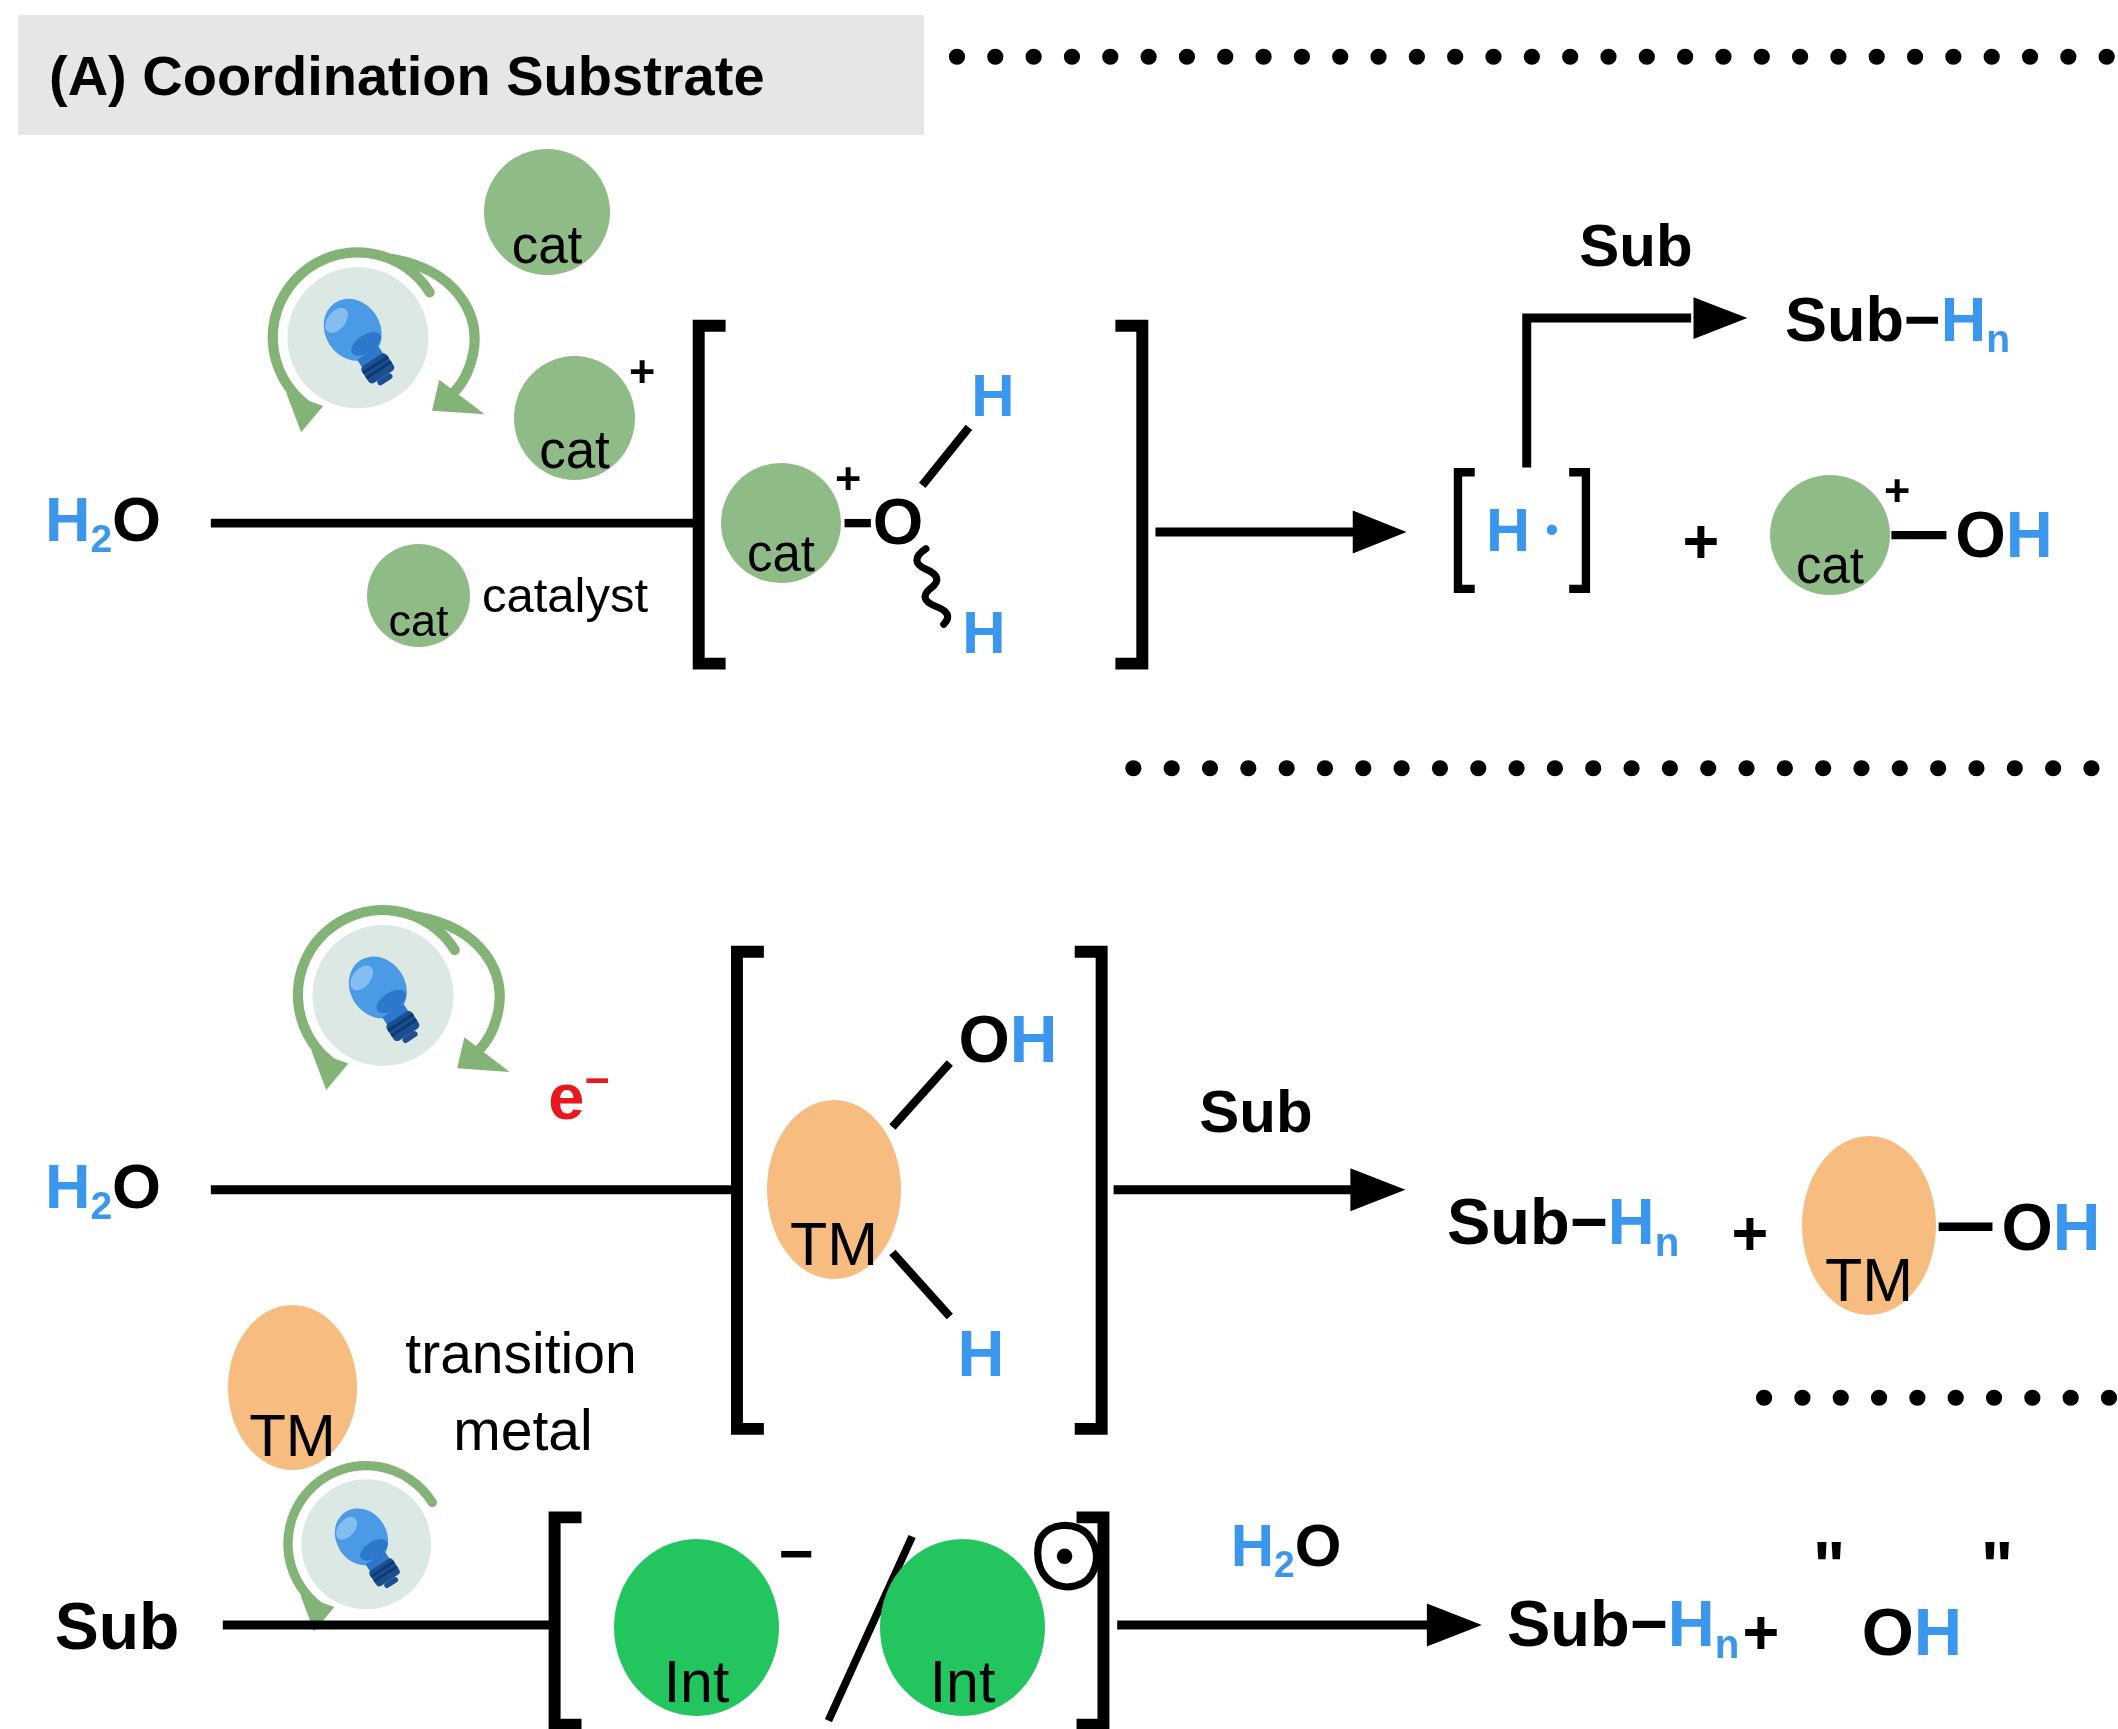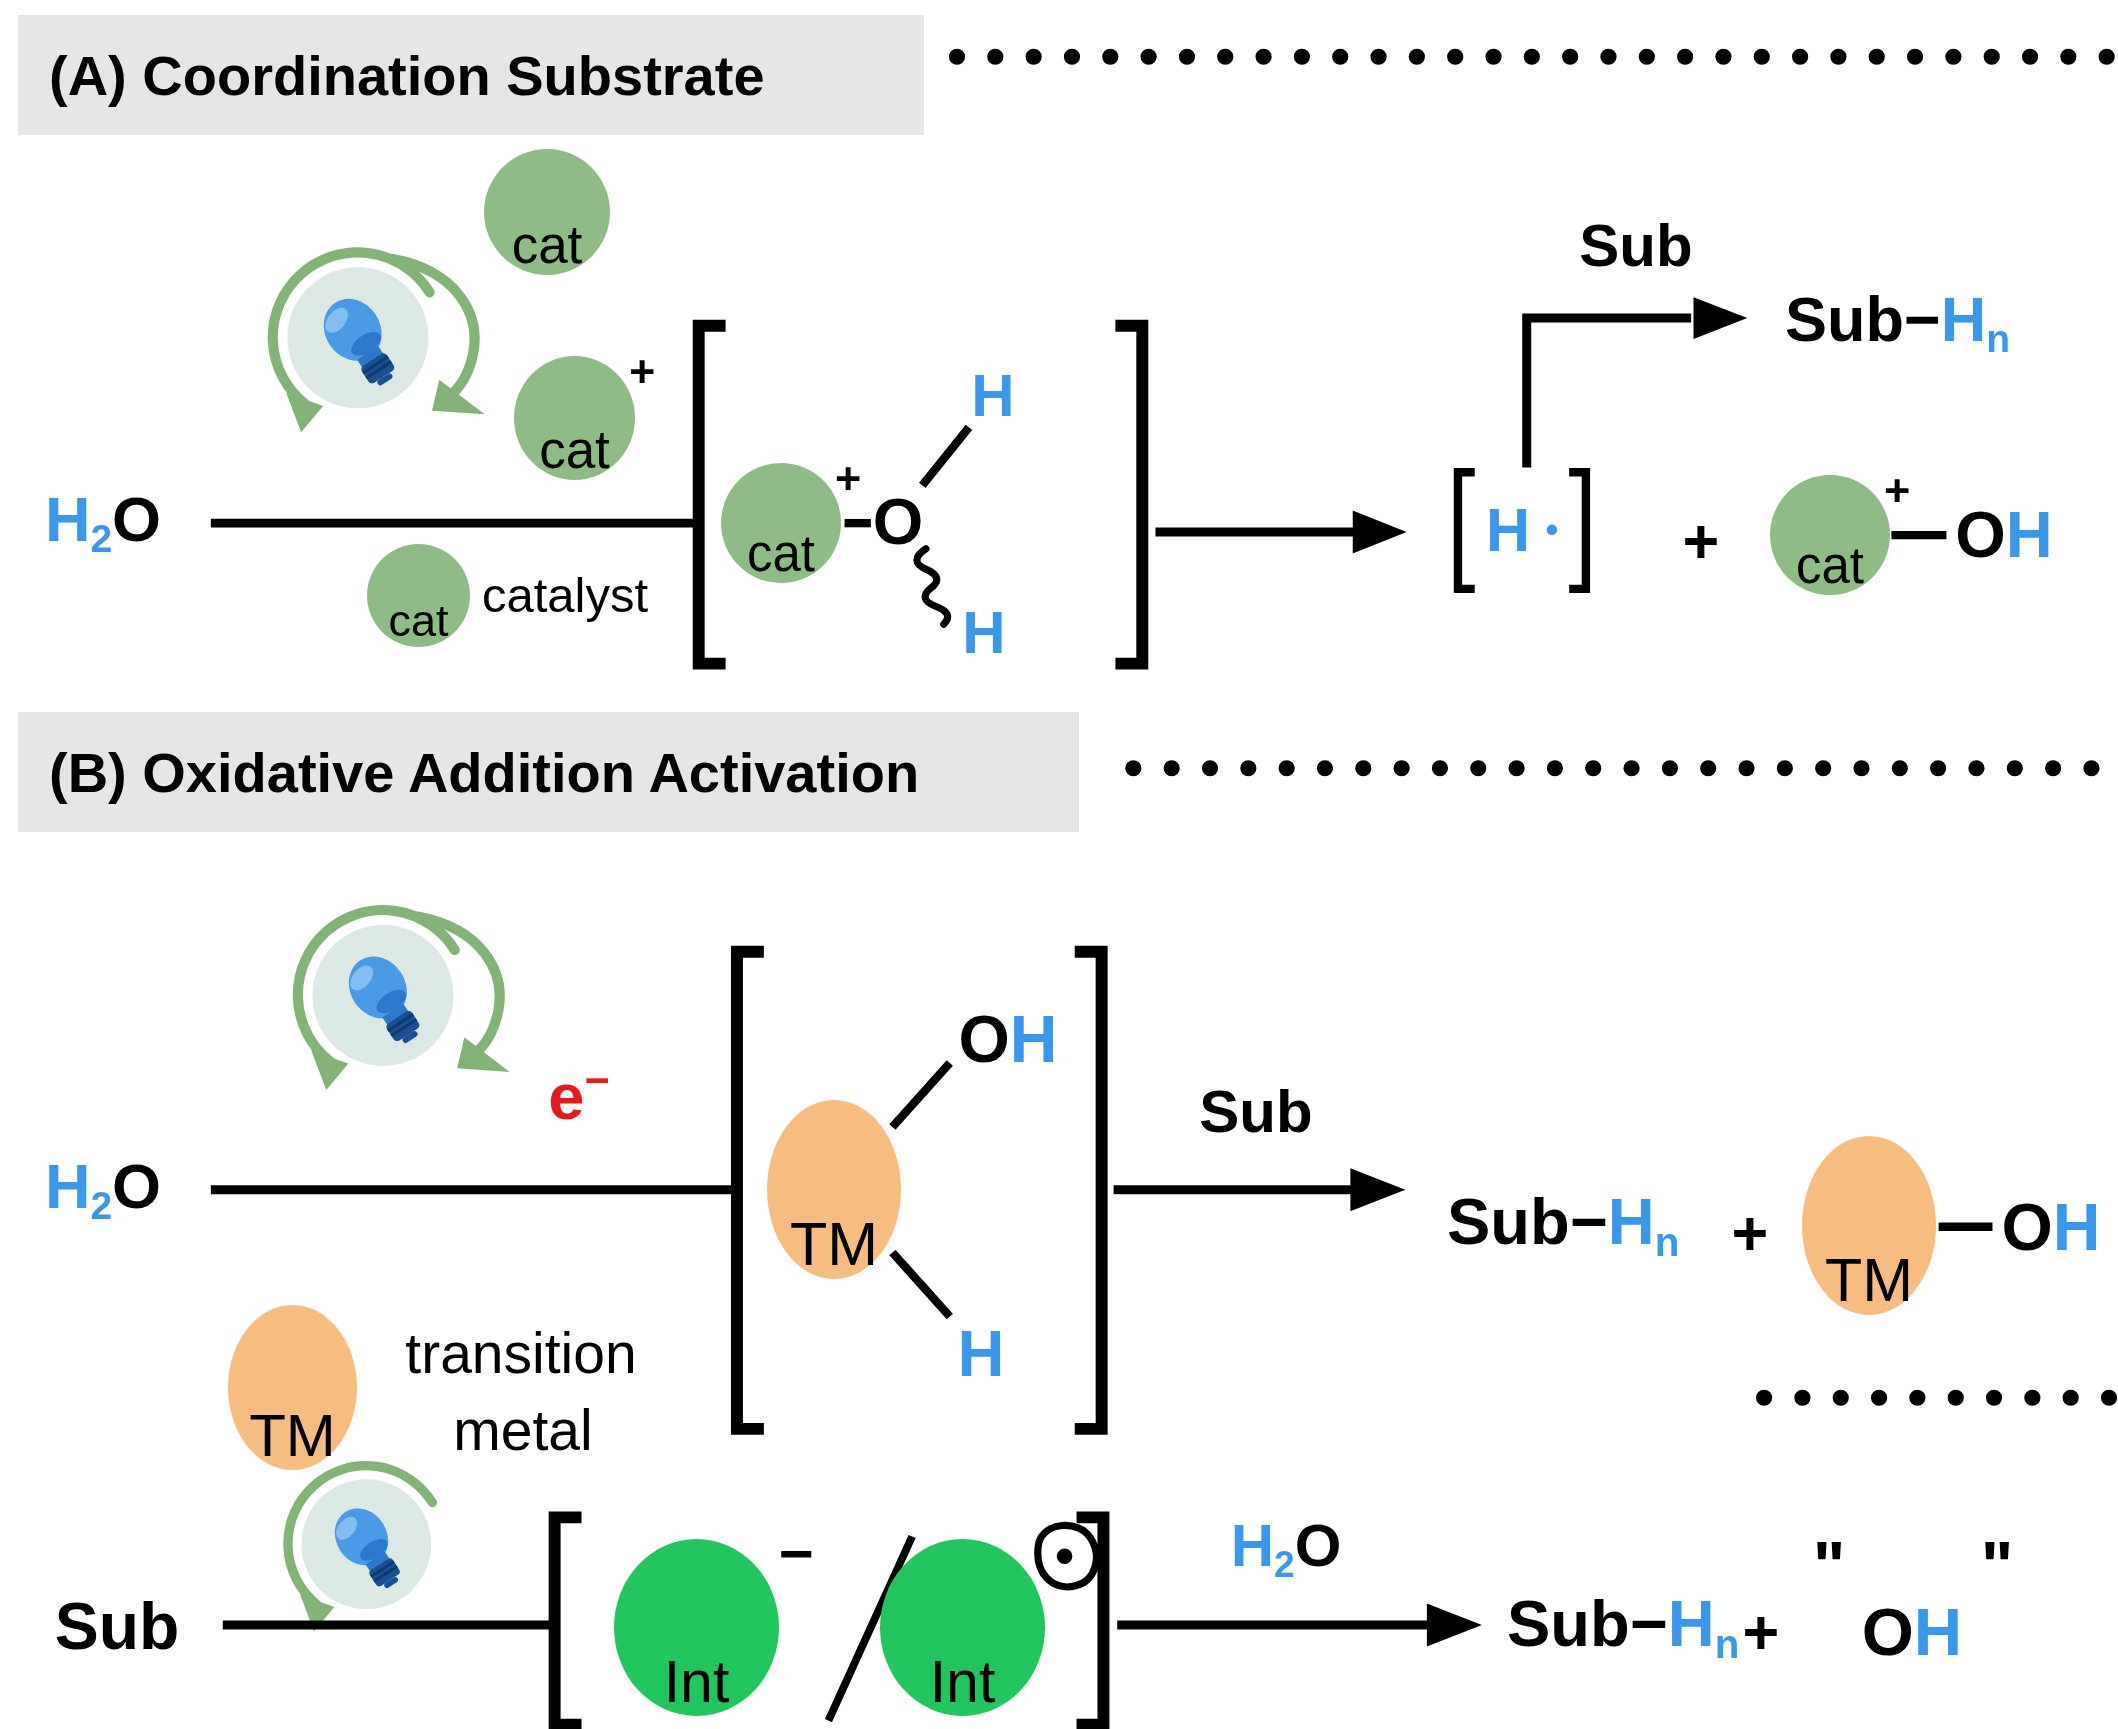--- a/index.html
+++ b/index.html
@@ -139,23 +139,20 @@
   <div class="txt c bold" style="left:1701px;top:541px;font-size:63px;">+</div>
 
   <div class="circle green" style="left:1770px;top:475px;width:120px;height:120px;font-size:51px;">
     <span>cat</span>
     <span class="sup-plus">+</span>
   </div>
   <div class="txt c" style="left:2004px;top:534px;font-size:65px;">
     <span class="bold">O</span><span class="bold blue">H</span>
   </div>
 
-  <div class="hdr" style="left:18px;top:712px;width:1030px;height:120px;">
-    <span>(B) Oxidative Addition Activation</span>
-  </div>
 
   <div class="txt c" style="left:579px;top:1094px;font-size:65px;">
     <span class="red bold">e</span><span class="red bold" style="font-size:43px;vertical-align:0.55em;">−</span>
   </div>
 
   <div class="txt c" style="left:103px;top:1190px;font-size:63px;">
     <span class="blue bold">H</span><span class="blue subsc">2</span><span class="bold">O</span>
   </div>
 
   <div class="circle orange" style="left:228px;top:1305px;width:129px;height:165px;font-size:60px;">

